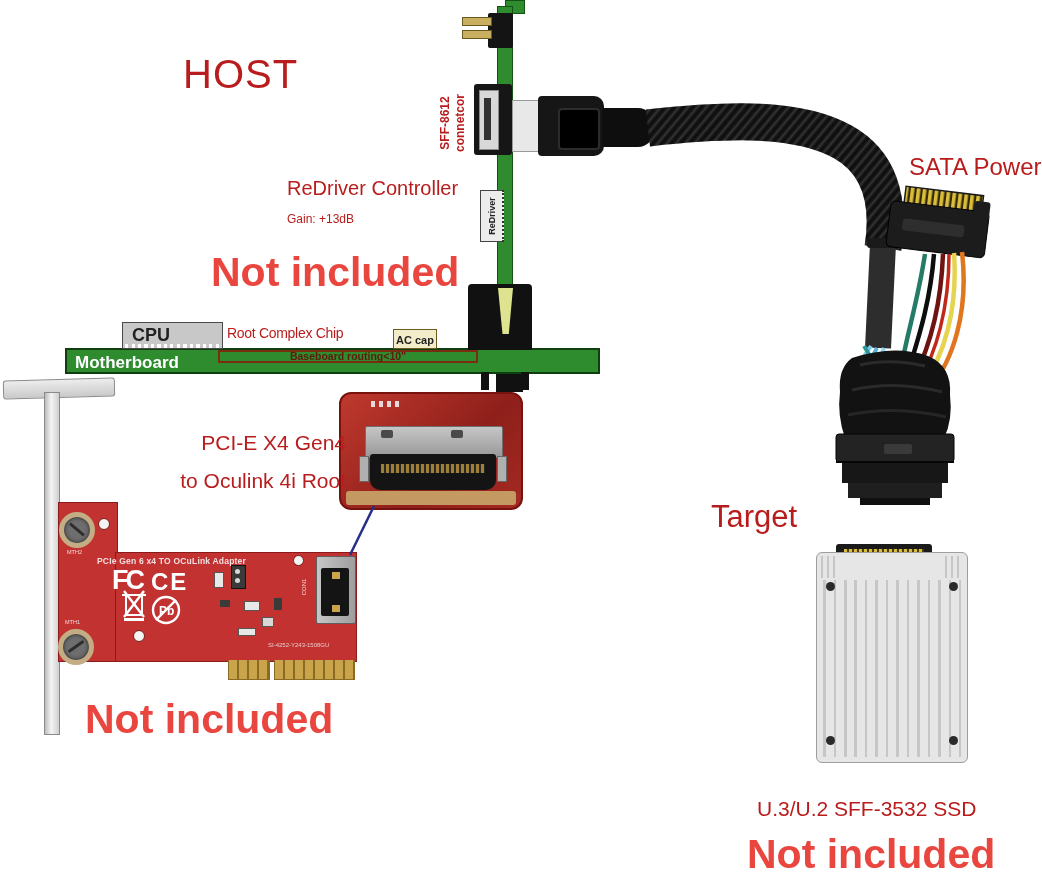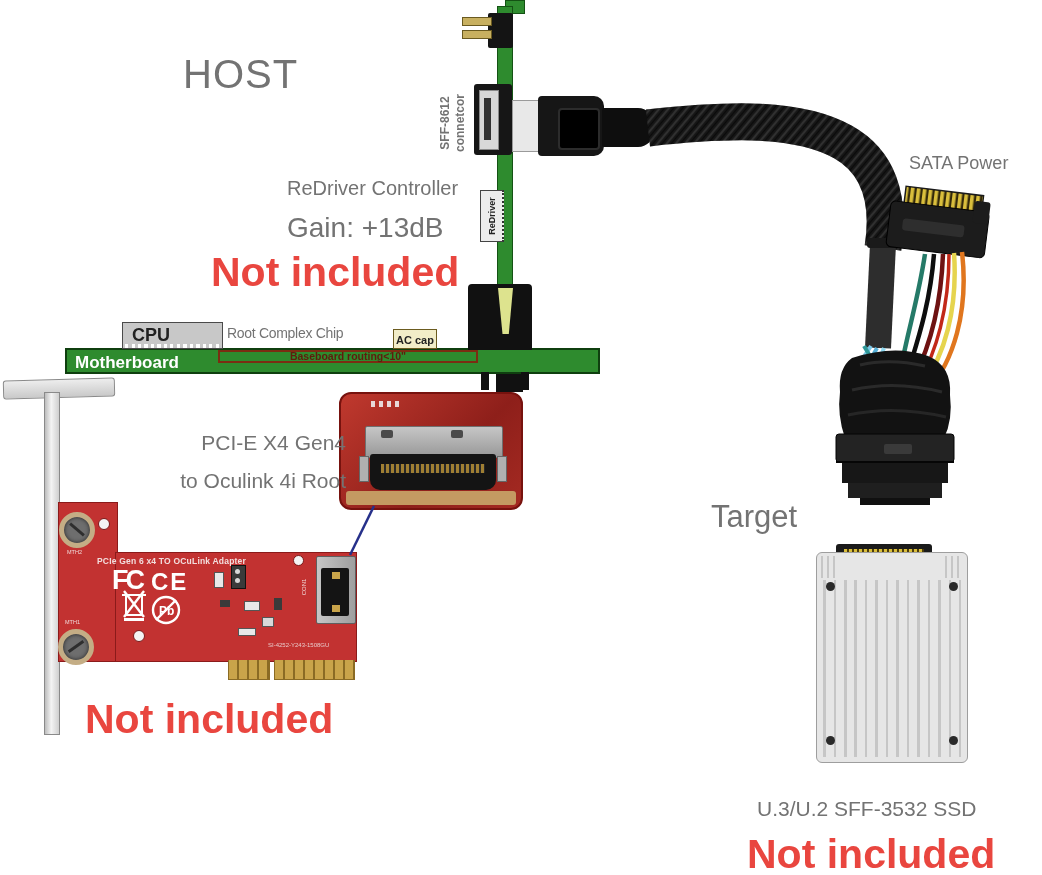--- a/index.html
+++ b/index.html
@@ -1,19 +1,19 @@
 <!DOCTYPE html>
 <html><head>
 <meta charset="utf-8">
 <style>
   html,body{margin:0;padding:0;background:#fff;}
   .canvas{position:relative;width:1042px;height:875px;background:#fff;overflow:hidden;
           font-family:"Liberation Sans",sans-serif;}
   .abs{position:absolute;}
-  .txt{position:absolute;color:#737373;white-space:nowrap;z-index:10;}
+  .txt{position:absolute;color:#b91c1c;white-space:nowrap;z-index:10;}
   .red-note{color:#E9463F;font-weight:700;font-size:41px;letter-spacing:0px;}
   .rot{display:flex;flex-direction:column;justify-content:center;align-items:center;
        transform:rotate(-90deg);}
   svg{position:absolute;left:0;top:0;z-index:5;pointer-events:none;}
   .layer{z-index:3;}
 </style>
 </head>
 <body>
 
 <div class="canvas">
@@ -191,24 +191,24 @@
     <rect x="842" y="462" width="106" height="21" fill="#171717"></rect>
     <rect x="848" y="483" width="94" height="15" fill="#1F1F1F"></rect>
     <rect x="860" y="498" width="70" height="7" fill="#101010"></rect>
     <line x1="836" y1="462" x2="954" y2="462" stroke="#060606" stroke-width="2"></line>
 
     <line x1="374" y1="506" x2="350" y2="555" stroke="#26308A" stroke-width="2.5"></line>
   </svg>
 
   <div class="txt" style="left:183px;top:52px;font-size:40px;letter-spacing:1px;">HOST</div>
   <div class="txt" style="left:287px;top:177px;font-size:20px;">ReDriver Controller</div>
-  <div class="txt" style="left:287px;top:212px;font-size:28px;">Gain: +13dB</div>
+  <div class="txt" style="left:287px;top:212px;font-size:12px;">Gain: +13dB</div>
   <div class="txt red-note" style="left:211px;top:249px;">Not included</div>
 
-  <div class="txt" style="left:909px;top:153px;font-size:18px;">SATA Power</div>
+  <div class="txt" style="left:909px;top:153px;font-size:24px;">SATA Power</div>
   <div class="txt" style="left:711px;top:499px;font-size:31px;">Target</div>
 
   <div class="txt" style="left:130px;top:431px;width:216px;text-align:right;">
     <div style="font-size:21px;">PCI-E X4 Gen4</div>
     <div style="font-size:21px;margin-top:14px;">to Oculink 4i Root</div>
   </div>
 
   <div class="txt red-note" style="left:85px;top:696px;">Not included</div>
 
   <div class="txt" style="left:757px;top:797px;font-size:21px;">U.3/U.2 SFF-3532 SSD</div>

